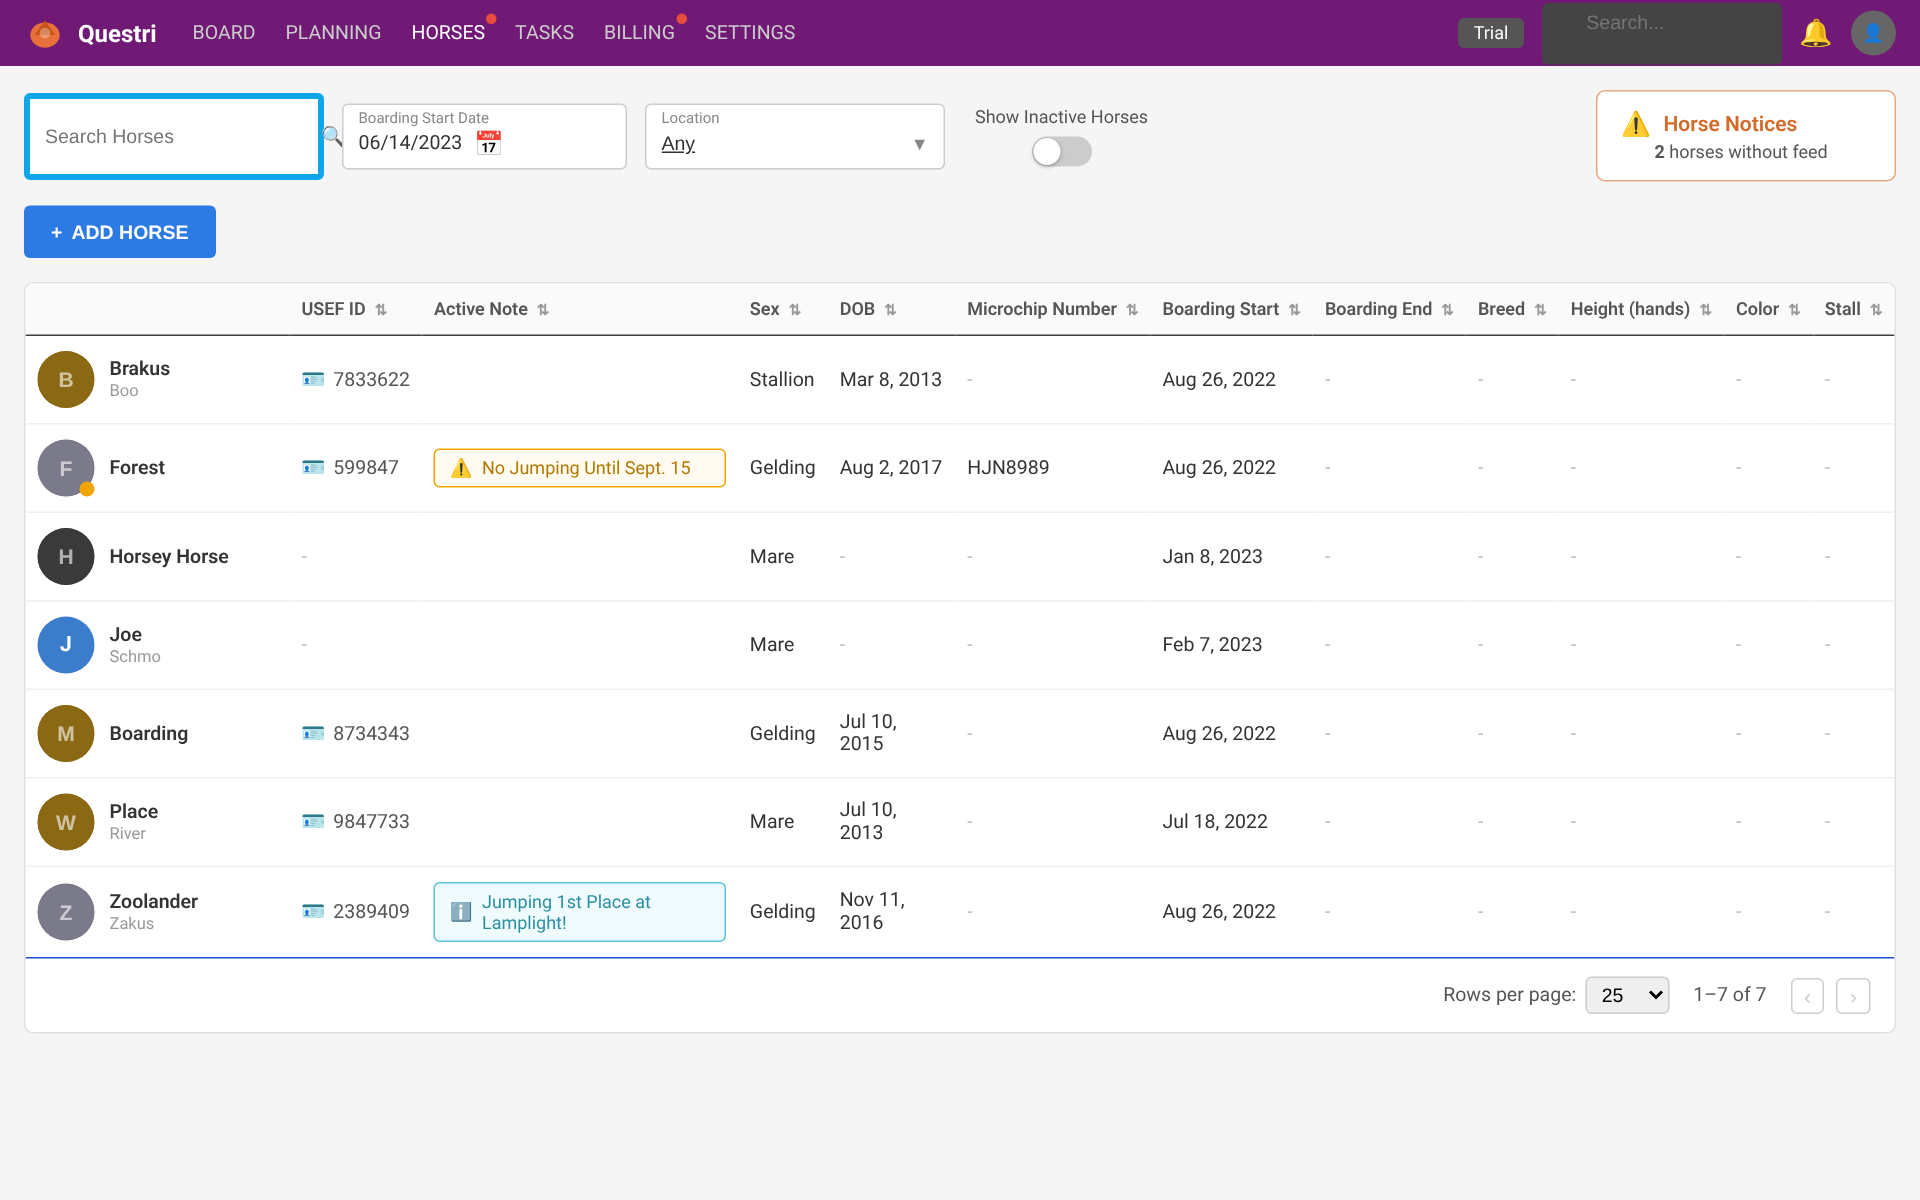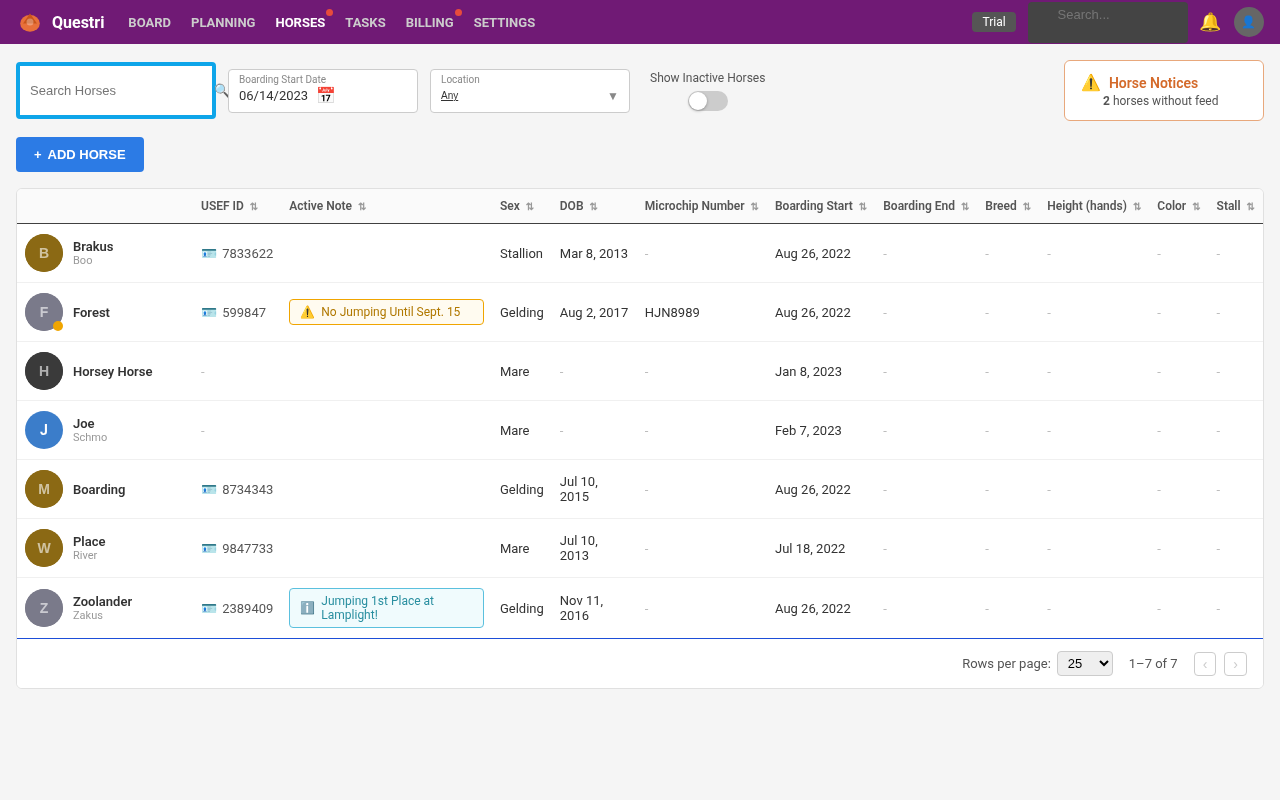--- a/index.html
+++ b/index.html
@@ -29,21 +29,21 @@
     .nav-links {
       display: flex;
       gap: 20px;
       align-items: center;
       flex: 1;
     }
     .nav-link {
       color: #ccc;
       text-decoration: none;
       font-size: 13px;
-      font-weight: 700;
+      font-weight: 400;
       position: relative;
     }
     .nav-link.active {
       color: #fff;
     }
     .nav-link .badge {
       position: absolute;
       top: -6px;
       right: -8px;
       background: #e74c3c;
@@ -466,21 +466,21 @@
     </div>
 
     <div class="filter-date" style="position:relative;min-width:190px;">
       <span class="filter-date-label">Boarding Start Date</span>
       <span class="filter-date-value">06/14/2023</span>
       <span class="cal-icon">📅</span>
     </div>
 
     <div class="filter-location" style="position:relative;">
       <span class="filter-location-label">Location</span>
-      <select style="border:none;outline:none;font-size:10px;background:transparent;margin-top:10px;flex:1;cursor:pointer;color:#333;appearance:none;-webkit-appearance:none;width:140px;text-decoration:underline;">
+      <select style="border:none;outline:none;font-size:13px;background:transparent;margin-top:10px;flex:1;cursor:pointer;color:#333;appearance:none;-webkit-appearance:none;width:140px;text-decoration:underline;">
         <option>Any</option>
         <option>Barn A</option>
         <option>Barn B</option>
         <option>Pasture</option>
       </select>
       <span class="arrow" style="color:#888;font-size:12px;margin-top:10px;">▼</span>
     </div>
 
     <div class="show-inactive">
       <span class="show-inactive-label">Show Inactive Horses</span>

